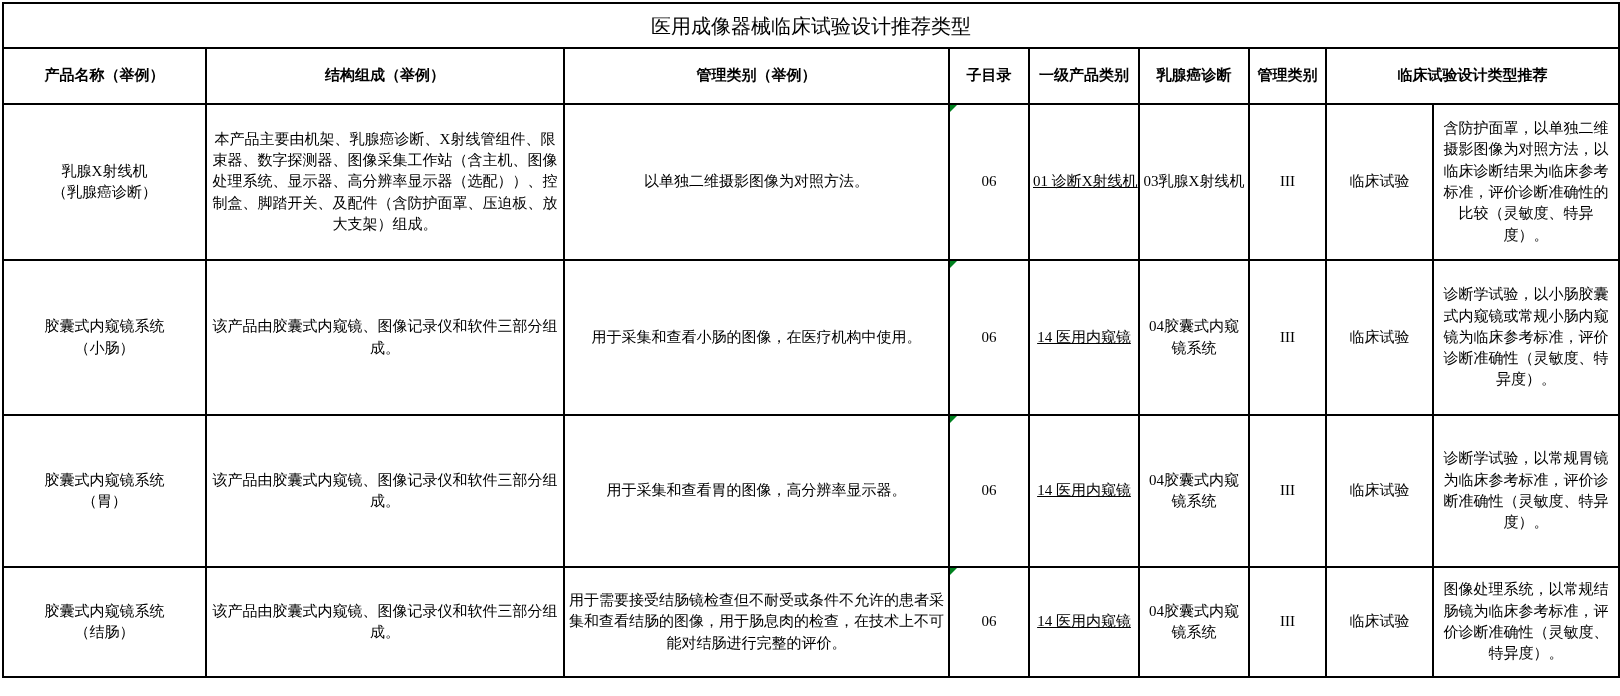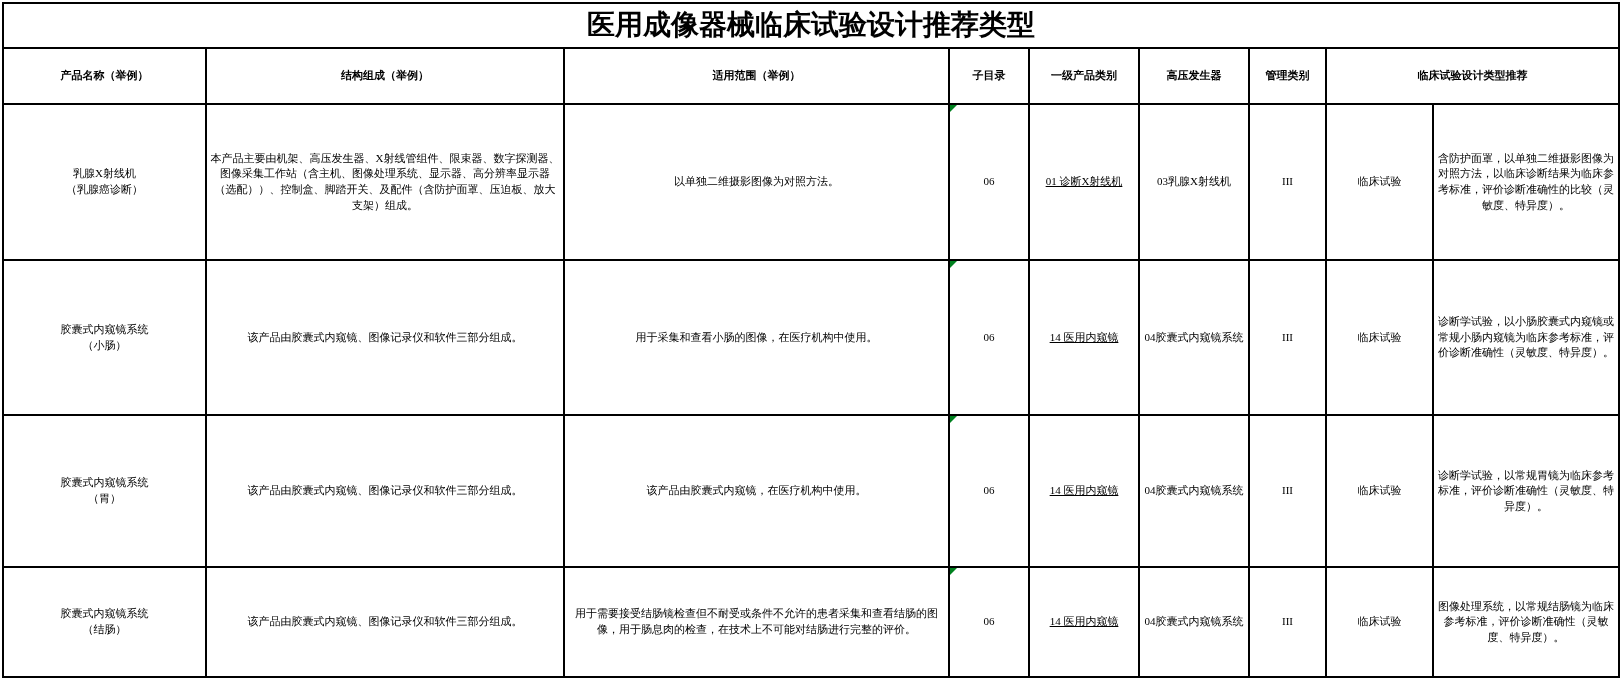--- a/index.html
+++ b/index.html
@@ -13,28 +13,28 @@
     table-layout:fixed;
     margin:2px 0 0 2px;
     width:1616px;
     background:#fff;
   }
   table.doc td,table.doc th{
     border:2px solid #000;
     text-align:center;
     vertical-align:middle;
     padding:1px 3px;
-    font-size:11px;
+    font-size:15px;
     line-height:1.42;
     word-break:break-all;
     overflow:hidden;
   }
   tr.title-row td{
-    font-size:28px;
-    font-weight:bold;
+    font-size:20px;
+    font-weight:normal;
     height:41px;
     line-height:1.1;
   }
   tr.header-row th{
     font-weight:bold;
     height:52px;
   }
   td.subdir{position:relative;margin-top:24px;}
   .tri{
     position:absolute;top:0;left:0;
@@ -64,36 +64,36 @@
       <col style="width:107px">
       <col style="width:186px">
   </colgroup>
   <thead>
     <tr class="title-row">
       <td colspan="9">医用成像器械临床试验设计推荐类型</td>
     </tr>
     <tr class="header-row">
       <th>产品名称（举例）</th>
       <th>结构组成（举例）</th>
-      <th>适用范围（举例）</th>
+      <th>管理类别（举例）</th>
       <th>子目录</th>
       <th>一级产品类别</th>
-      <th>高压发生器</th>
+      <th>乳腺癌诊断</th>
       <th>管理类别</th>
       <th colspan="2">临床试验设计类型推荐</th>
     </tr>
   </thead>
   <tbody>
 
     <tr class="r1">
       <td>
         <div>乳腺X射线机</div>
         <div>（乳腺癌诊断）</div>
       </td>
-      <td>本产品主要由机架、高压发生器、X射线管组件、限束器、数字探测器、图像采集工作站（含主机、图像处理系统、显示器、高分辨率显示器（选配））、控制盒、脚踏开关、及配件（含防护面罩、压迫板、放大支架）组成。</td>
+      <td>本产品主要由机架、乳腺癌诊断、X射线管组件、限束器、数字探测器、图像采集工作站（含主机、图像处理系统、显示器、高分辨率显示器（选配））、控制盒、脚踏开关、及配件（含防护面罩、压迫板、放大支架）组成。</td>
       <td>以单独二维摄影图像为对照方法。</td>
       <td class="subdir">
         <span class="tri"></span>
         <span>06</span>
       </td>
       <td class="nowrap">01 诊断X射线机</td>
       <td>03乳腺X射线机</td>
       <td>III</td>
       <td>临床试验</td>
       <td class="tight">含防护面罩，以单独二维摄影图像为对照方法，以临床诊断结果为临床参考标准，评价诊断准确性的比较（灵敏度、特异度）。</td>
@@ -116,21 +116,21 @@
       <td>临床试验</td>
       <td class="tight">诊断学试验，以小肠胶囊式内窥镜或常规小肠内窥镜为临床参考标准，评价诊断准确性（灵敏度、特异度）。</td>
     </tr>
 
     <tr class="r3">
       <td>
         <div>胶囊式内窥镜系统</div>
         <div>（胃）</div>
       </td>
       <td>该产品由胶囊式内窥镜、图像记录仪和软件三部分组成。</td>
-      <td>该产品由胶囊式内窥镜，在医疗机构中使用。</td>
+      <td>用于采集和查看胃的图像，高分辨率显示器。</td>
       <td class="subdir">
         <span class="tri"></span>
         <span>06</span>
       </td>
       <td class="nowrap">14 医用内窥镜</td>
       <td>04胶囊式内窥镜系统</td>
       <td>III</td>
       <td>临床试验</td>
       <td class="tight">诊断学试验，以常规胃镜为临床参考标准，评价诊断准确性（灵敏度、特异度）。</td>
     </tr>

